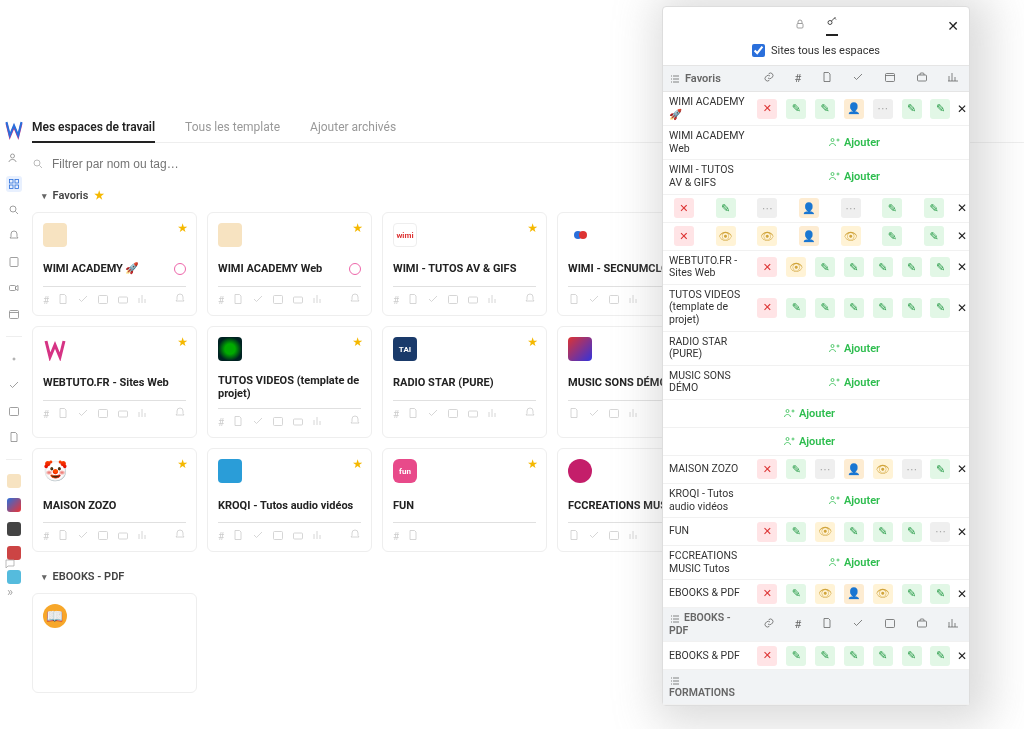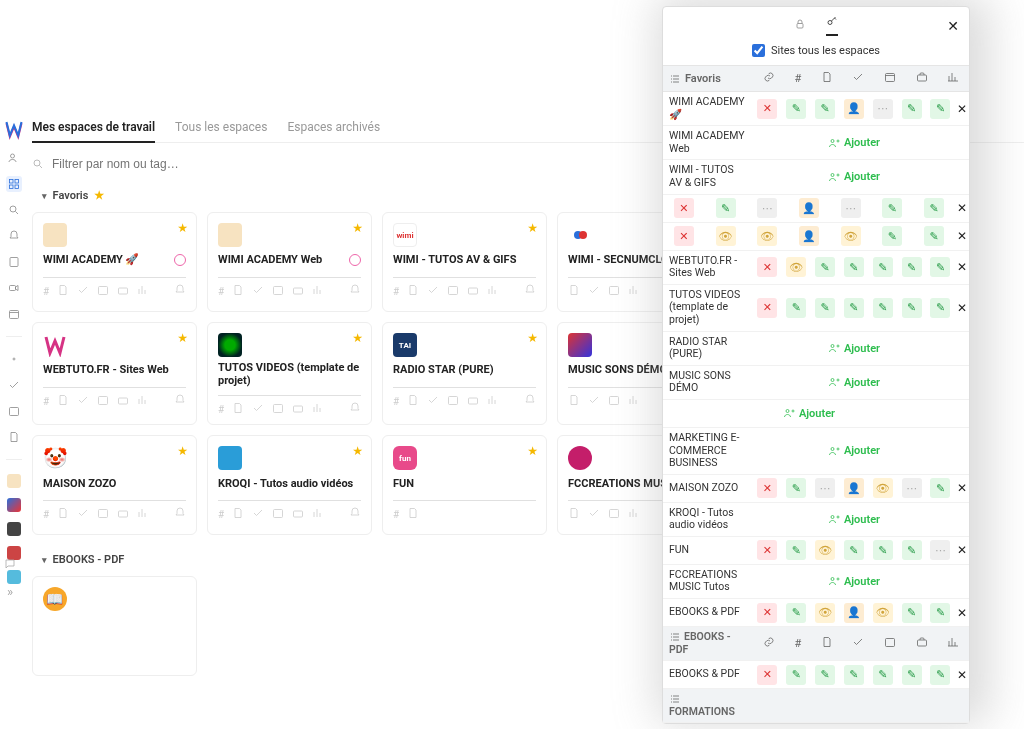--- a/index.html
+++ b/index.html
@@ -6,34 +6,34 @@
 body { font-family: -apple-system, BlinkMacSystemFont, "Segoe UI", Roboto, sans-serif; background: #fff; width: 1024px; height: 729px; overflow: hidden; position: relative; }
 
 
 .left-rail { position: absolute; left: 0; top: 120px; width: 28px; display: flex; flex-direction: column; align-items: center; gap: 10px; color: #888; font-size: 12px; }
 .left-rail .rail-item { width: 16px; height: 16px; display: flex; align-items: center; justify-content: center; cursor: pointer; }
 .left-rail .rail-logo { width: 20px; height: 20px; }
 .left-rail .sep { width: 16px; height: 1px; background: #eee; margin: 4px 0; }
 
 
 .main { position: absolute; left: 32px; top: 120px; right: 0; }
-.tabs { display: flex; gap: 20px; font-size: 12px; color: #999; border-bottom: 1px solid #eee; padding-bottom: 8px; }
+.tabs { display: flex; gap: 30px; font-size: 12px; color: #999; border-bottom: 1px solid #eee; padding-bottom: 8px; }
 .tabs .tab { cursor: pointer; }
 .tabs .tab.active { color: #222; font-weight: 600; border-bottom: 2px solid #222; padding-bottom: 7px; margin-bottom: -9px; }
 
 .filter-row { display: flex; align-items: center; gap: 8px; margin-top: 14px; font-size: 12px; color: #aaa; }
 .filter-row svg { width: 12px; height: 12px; }
 
 .section-header { display: flex; align-items: center; gap: 6px; margin: 18px 0 10px 10px; font-size: 11px; font-weight: 600; color: #444; }
 .section-header .chev { font-size: 9px; color: #666; }
 
 .cards { display: grid; grid-template-columns: repeat(4, 165px); gap: 10px; padding-right: 8px; }
 .card { border: 1px solid #eee; border-radius: 6px; padding: 10px 10px 8px 10px; position: relative; min-height: 100px; }
 .card .star { position: absolute; top: 8px; right: 8px; color: #f5b800; font-size: 12px; }
-.card .thumb { width: 24px; height: 24px; border-radius: 4px; display: flex; align-items: center; justify-content: center; font-size: 14px; margin-bottom: 4px; }
+.card .thumb { width: 24px; height: 24px; border-radius: 4px; display: flex; align-items: center; justify-content: center; font-size: 14px; margin-bottom: 13px; }
 .card .title { font-size: 11px; font-weight: 700; color: #222; line-height: 1.2; margin-bottom: 2px; min-height: 18px; display: flex; align-items: center; justify-content: space-between; }
 .card .title .subicon { width:12px; height:12px; border:1px solid #e6a; border-radius:50%; }
 .card .underline { height: 1px; background: #e0e0e0; margin: 8px 0 6px; }
 .card .icons { display: flex; gap: 8px; color: #ccc; font-size: 10px; align-items: center; }
 .card .icons .bell { margin-left: auto; }
 
 
 .overlay-shadow { position: absolute; left: 656px; top: -4px; width: 334px; height: 728px; background: #999; filter: blur(22px); opacity: 0.35; border-radius: 10px; }
 .overlay { position: absolute; left: 662px; top: 6px; width: 308px; background: #fff; border: 1px solid #ddd; border-radius: 4px; font-size: 11px; color: #333; }
 .overlay .top-strip { display: flex; justify-content: center; align-items: center; gap: 20px; padding: 8px 8px 4px; position: relative; color: #888; }
@@ -46,21 +46,21 @@
 .overlay .row { display: flex; align-items: center; border-bottom: 1px solid #f1f1f1; min-height: 28px; }
 .overlay .row .rlabel { flex: 0 0 90px; padding: 4px 6px; font-size: 10.5px; line-height: 1.2; }
 .overlay .row .rcells { flex: 1; display: flex; justify-content: space-around; align-items: center; padding: 2px 0; }
 .overlay .row .rx { flex: 0 0 14px; text-align: center; font-size: 12px; color: #222; }
 .overlay .cell { width: 20px; height: 20px; border-radius: 3px; display: flex; align-items: center; justify-content: center; font-size: 11px; }
 .overlay .cell.red { background: #ffe4e6; color: #d33; }
 .overlay .cell.green { background: #e2f7e6; color: #2a9d4a; }
 .overlay .cell.orange { background: #fdecd2; color: #d98324; }
 .overlay .cell.gray { background: #efefef; color: #aaa; }
 .overlay .cell.yellow { background: #fff3d6; color: #d1a43a; }
-.overlay .row.add .addbtn { flex: 1; color: #2dbd4e; font-weight: 600; display: flex; align-items: center; justify-content: center; gap: 4px; }
+.overlay .row.add .addbtn { flex: 1; color: #2dbd4e; font-weight: 600; display: flex; justify-content: center; gap: 4px; }
 .overlay .row.section .rlabel { background: #f1f3f5; font-weight: 600; color: #666; }
 .overlay .row.section { background: #f1f3f5; }
 .overlay .row.section .hicons { flex: 1; display: flex; justify-content: space-around; align-items: center; color: #666; }
 
 .icon-sv { width: 12px; height: 12px; stroke: currentColor; fill: none; stroke-width: 1.6; }
 </style>
 </head>
 <body>
 
 <div class="left-rail">
@@ -144,22 +144,22 @@
 <div style="position:absolute;left:4px;bottom:130px;display:flex;flex-direction:column;gap:10px;color:#aaa;align-items:center;">
   <div><svg class="icon-sv" viewBox="0 0 24 24">
         <path d="M4 4h16v12H8l-4 4z"></path>
       </svg></div>
   <div style="font-size:13px;">»</div>
 </div>
 
 <div class="main">
   <div class="tabs">
     <div class="tab active">Mes espaces de travail</div>
-    <div class="tab">Tous les espaces</div>
-    <div class="tab">Espaces archivés</div>
+    <div class="tab">Tous les template</div>
+    <div class="tab">Ajouter archivés</div>
   </div>
   <div class="filter-row">
     <svg class="icon-sv" viewBox="0 0 24 24">
         <circle cx="10" cy="10" r="6"></circle>
         <path d="M20 20l-5-5"></path>
       </svg>
     <input style="border: none; outline: none; font-size: 12px; width: 300px; color: #a21caf;" placeholder="Filtrer par nom ou tag…">
   </div>
 
   <div class="section-header">
@@ -695,21 +695,20 @@
         <div class="addbtn">
           <svg class="icon-sv" viewBox="0 0 24 24">
             <circle cx="9" cy="8" r="3"></circle>
             <path d="M3 20c0-3 3-5 6-5s6 2 6 5M17 8h6M20 5v6"></path>
           </svg>
           <span>Ajouter</span>
         </div>
         <div class="rx"></div>
       </div>
       <div class="row add">
-        <div class="rlabel">MARKETING E-COMMERCE BUSINESS</div>
         <div class="addbtn">
           <svg class="icon-sv" viewBox="0 0 24 24">
             <circle cx="9" cy="8" r="3"></circle>
             <path d="M3 20c0-3 3-5 6-5s6 2 6 5M17 8h6M20 5v6"></path>
           </svg>
           <span>Ajouter</span>
         </div>
         <div class="rx"></div>
       </div>
       <div class="row">

